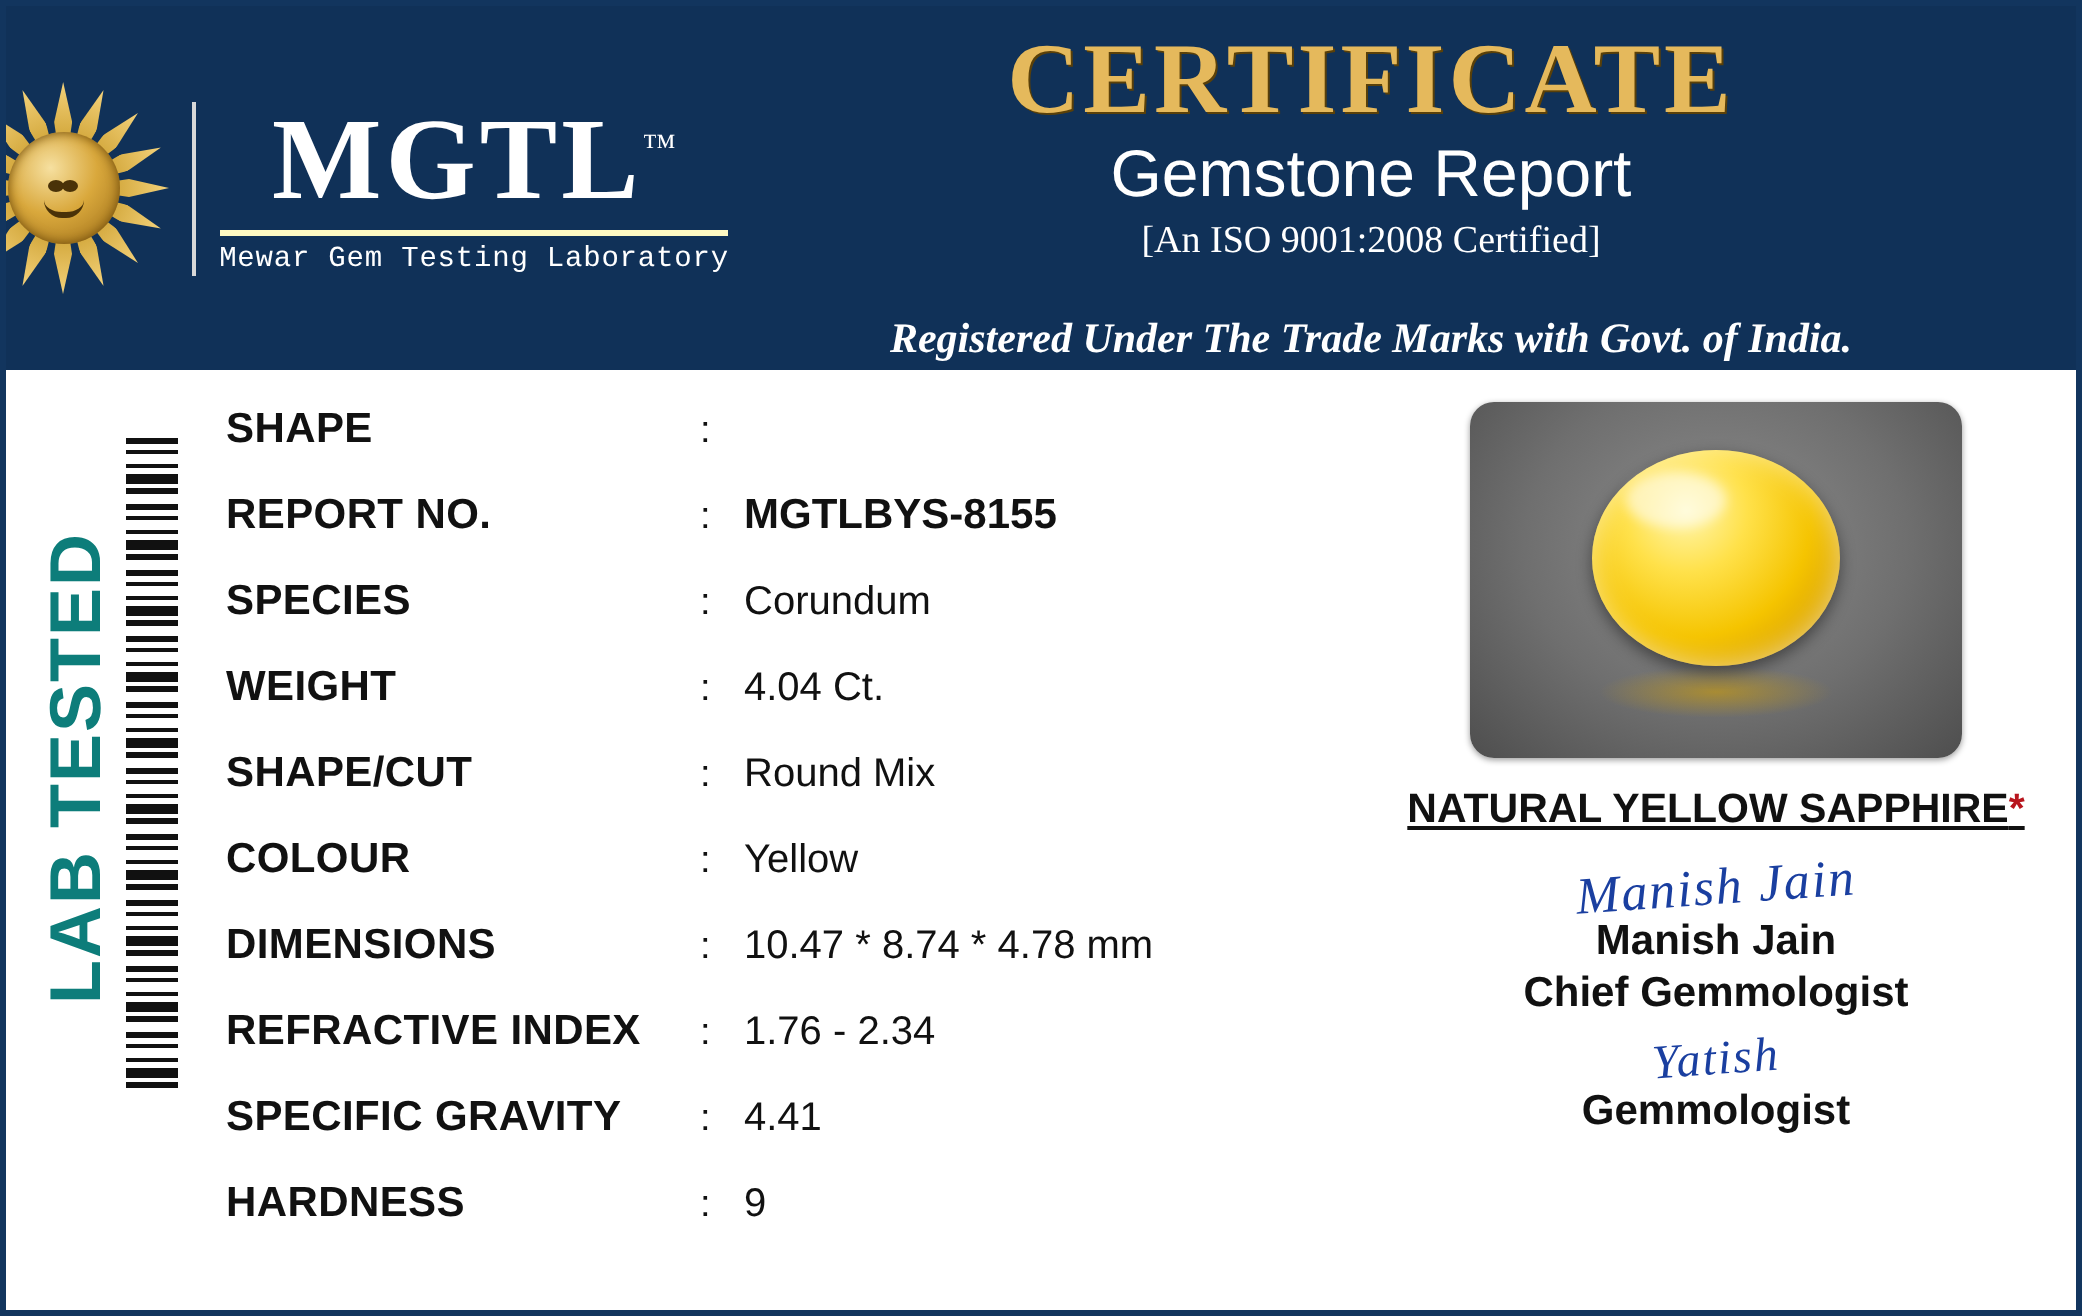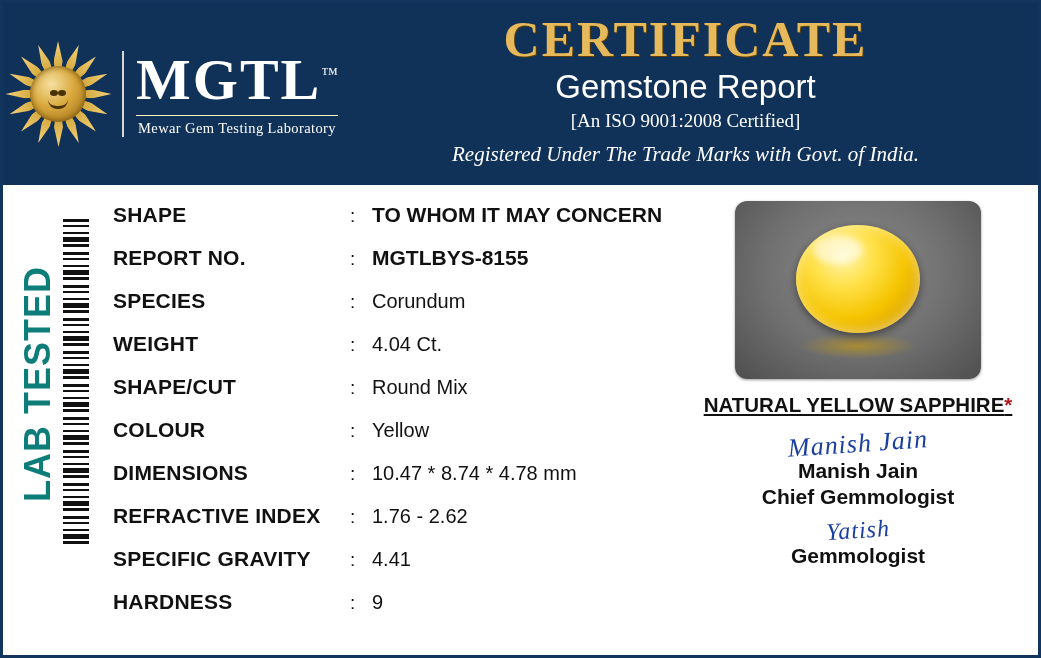--- a/index.html
+++ b/index.html
@@ -91,25 +91,25 @@
     position: relative;
     display: inline-block;
   }
   .brand-tm {
     font-size: 17px;
     vertical-align: super;
     font-weight: normal;
     letter-spacing: 0;
   }
   .brand-sub {
-    font-family: Liberation Serif, serif;
+    font-family: Liberation Mono, monospace;
     font-size: 14.5px;
     letter-spacing: 0.4px;
     margin-top: 6px;
-    border-top: 1px solid #fef9c3;
+    border-top: 3px solid #fef9c3;
     padding-top: 4px;
     white-space: nowrap;
   }
   .header-text {
     flex: 1;
     text-align: center;
     padding-top: 10px;
   }
   .cert-title {
     font-family: "Liberation Serif", serif;
@@ -128,24 +128,24 @@
   }
   .cert-iso {
     font-family: "Liberation Serif", serif;
     font-size: 19px;
     color: #ffffff;
     margin-top: 4px;
   }
   .cert-reg {
     font-family: "Liberation Serif", serif;
     font-style: italic;
-    font-weight: normal;
+    font-weight: bold;
     font-size: 21px;
     color: #ffffff;
-    margin-top: 10px;
+    margin-top: 25px;
   }
   
   .body {
     position: relative;
     height: 470px;
     background: #ffffff;
   }
   
   .side {
     position: absolute;
@@ -326,21 +326,20 @@
 
     <div class="side">
       <div class="lab-tested">LAB TESTED</div>
       <div class="barcode"></div>
     </div>
 
     <div class="fields">
       <div class="row">
         <div class="label">SHAPE</div>
         <div class="colon">:</div>
-        <div class="value bold">TO WHOM IT MAY CONCERN</div>
       </div>
       <div class="row">
         <div class="label">REPORT NO.</div>
         <div class="colon">:</div>
         <div class="value bold">MGTLBYS-8155</div>
       </div>
       <div class="row">
         <div class="label">SPECIES</div>
         <div class="colon">:</div>
         <div class="value">Corundum</div>
@@ -361,21 +360,21 @@
         <div class="value">Yellow</div>
       </div>
       <div class="row">
         <div class="label">DIMENSIONS</div>
         <div class="colon">:</div>
         <div class="value">10.47 * 8.74 * 4.78  mm</div>
       </div>
       <div class="row">
         <div class="label">REFRACTIVE INDEX</div>
         <div class="colon">:</div>
-        <div class="value">1.76 - 2.62</div>
+        <div class="value">1.76 - 2.34</div>
       </div>
       <div class="row">
         <div class="label">SPECIFIC GRAVITY</div>
         <div class="colon">:</div>
         <div class="value">4.41</div>
       </div>
       <div class="row">
         <div class="label">HARDNESS</div>
         <div class="colon">:</div>
         <div class="value">9</div>

